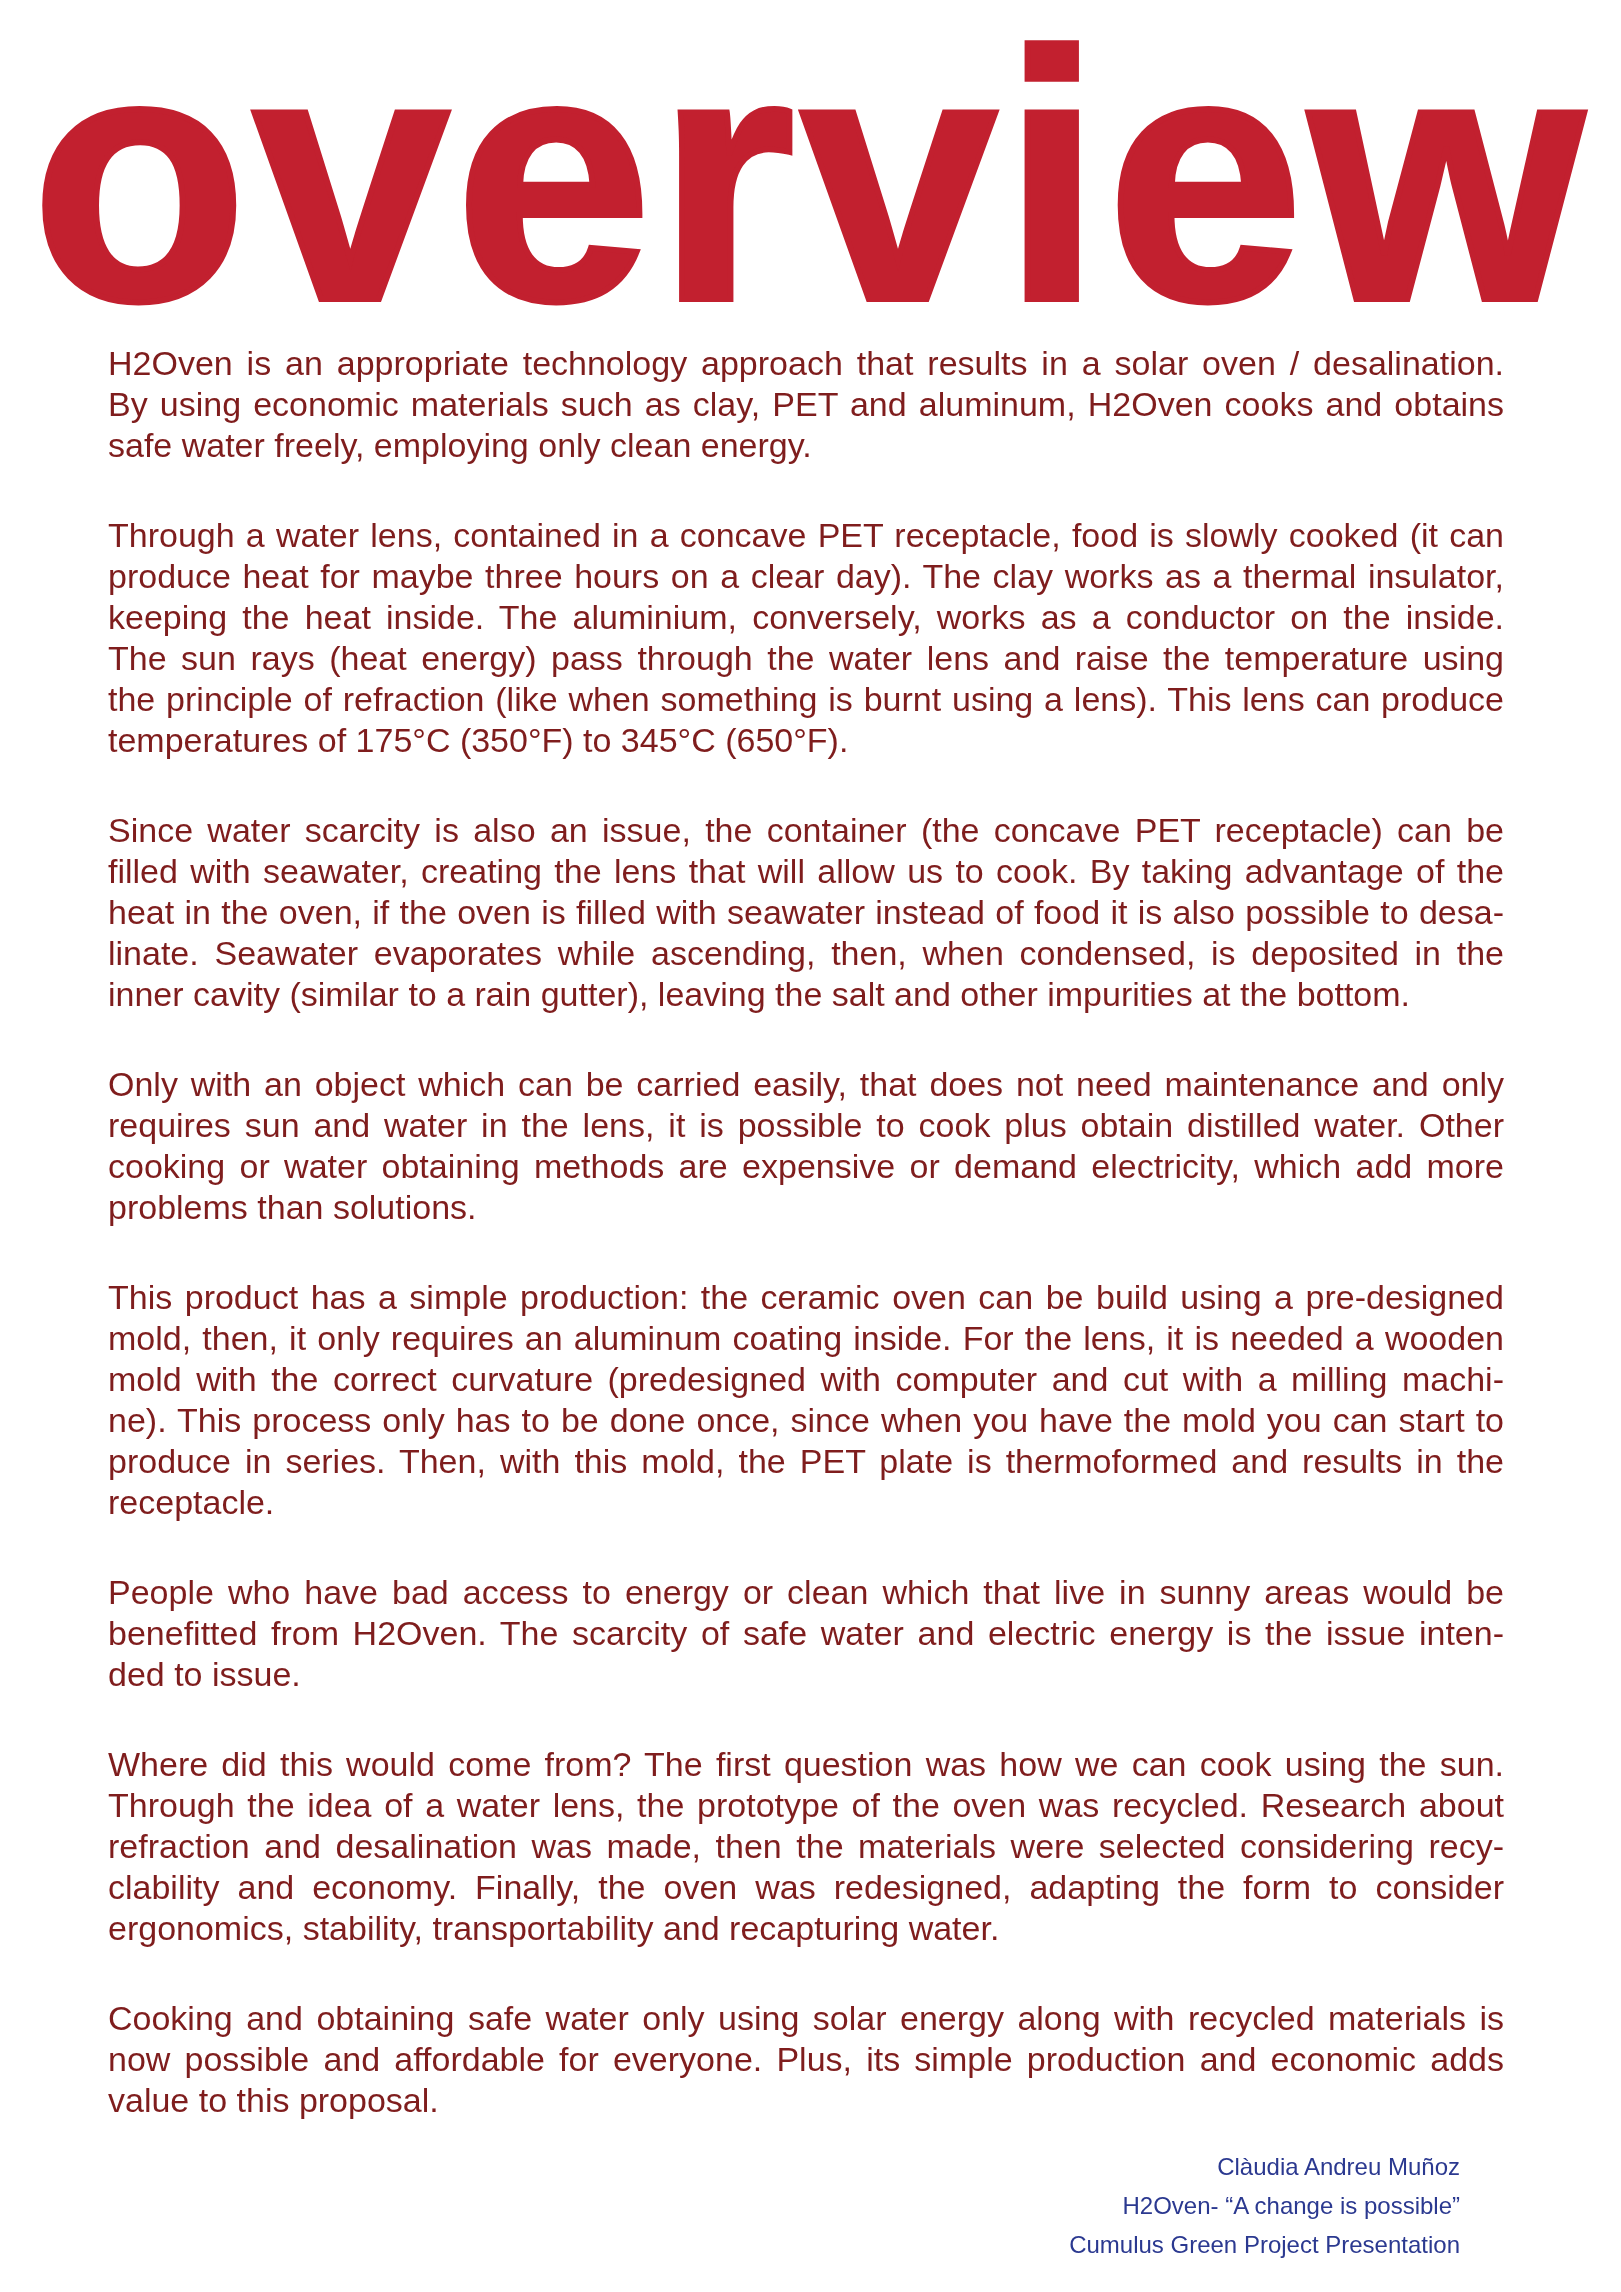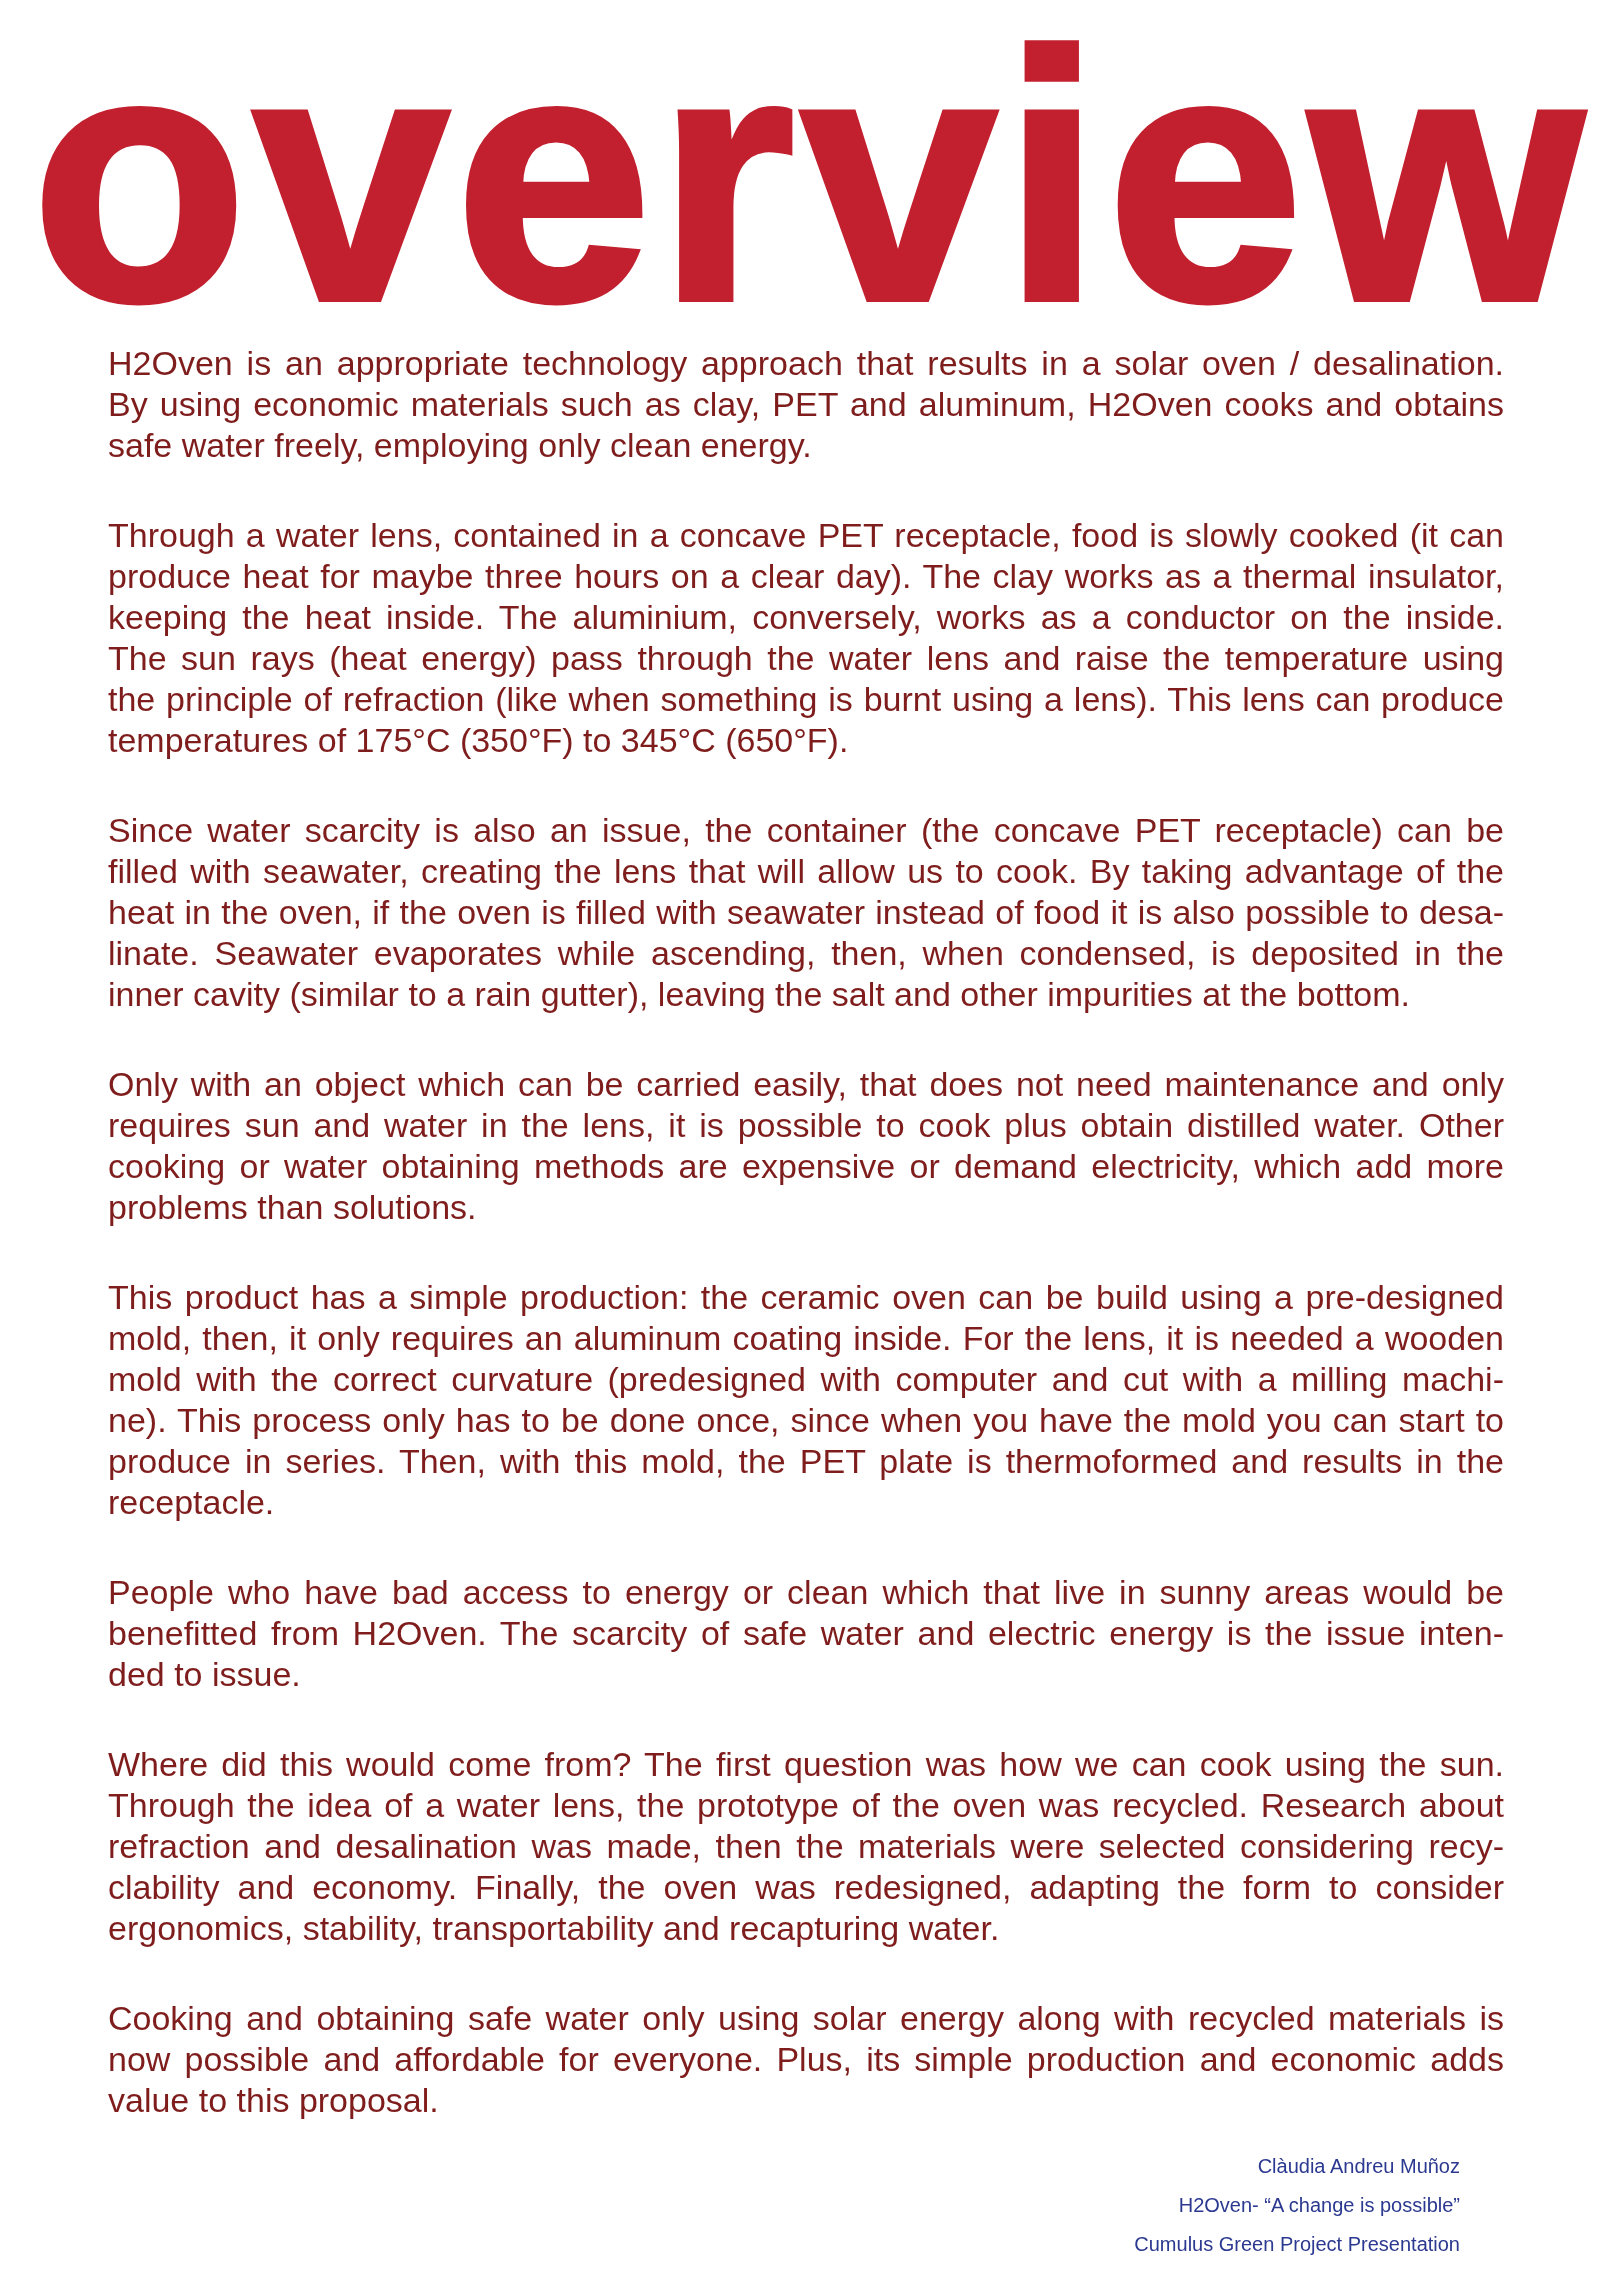--- a/index.html
+++ b/index.html
@@ -46,21 +46,21 @@
   }
   .line.last {
     text-align: left;
     text-align-last: left;
   }
   .footer {
     position: absolute;
     top: 2147px;
     right: 161px;
     text-align: right;
-    font-size: 20px;
+    font-size: 24px;
     line-height: 39px;
   }
 </style>
 </head>
 <body>
 
 <div class="page">
   <h1 class="title" style="color: rgb(194, 32, 47);">overview</h1>
 
   <main class="body" style="color: #7f1d1d;">

